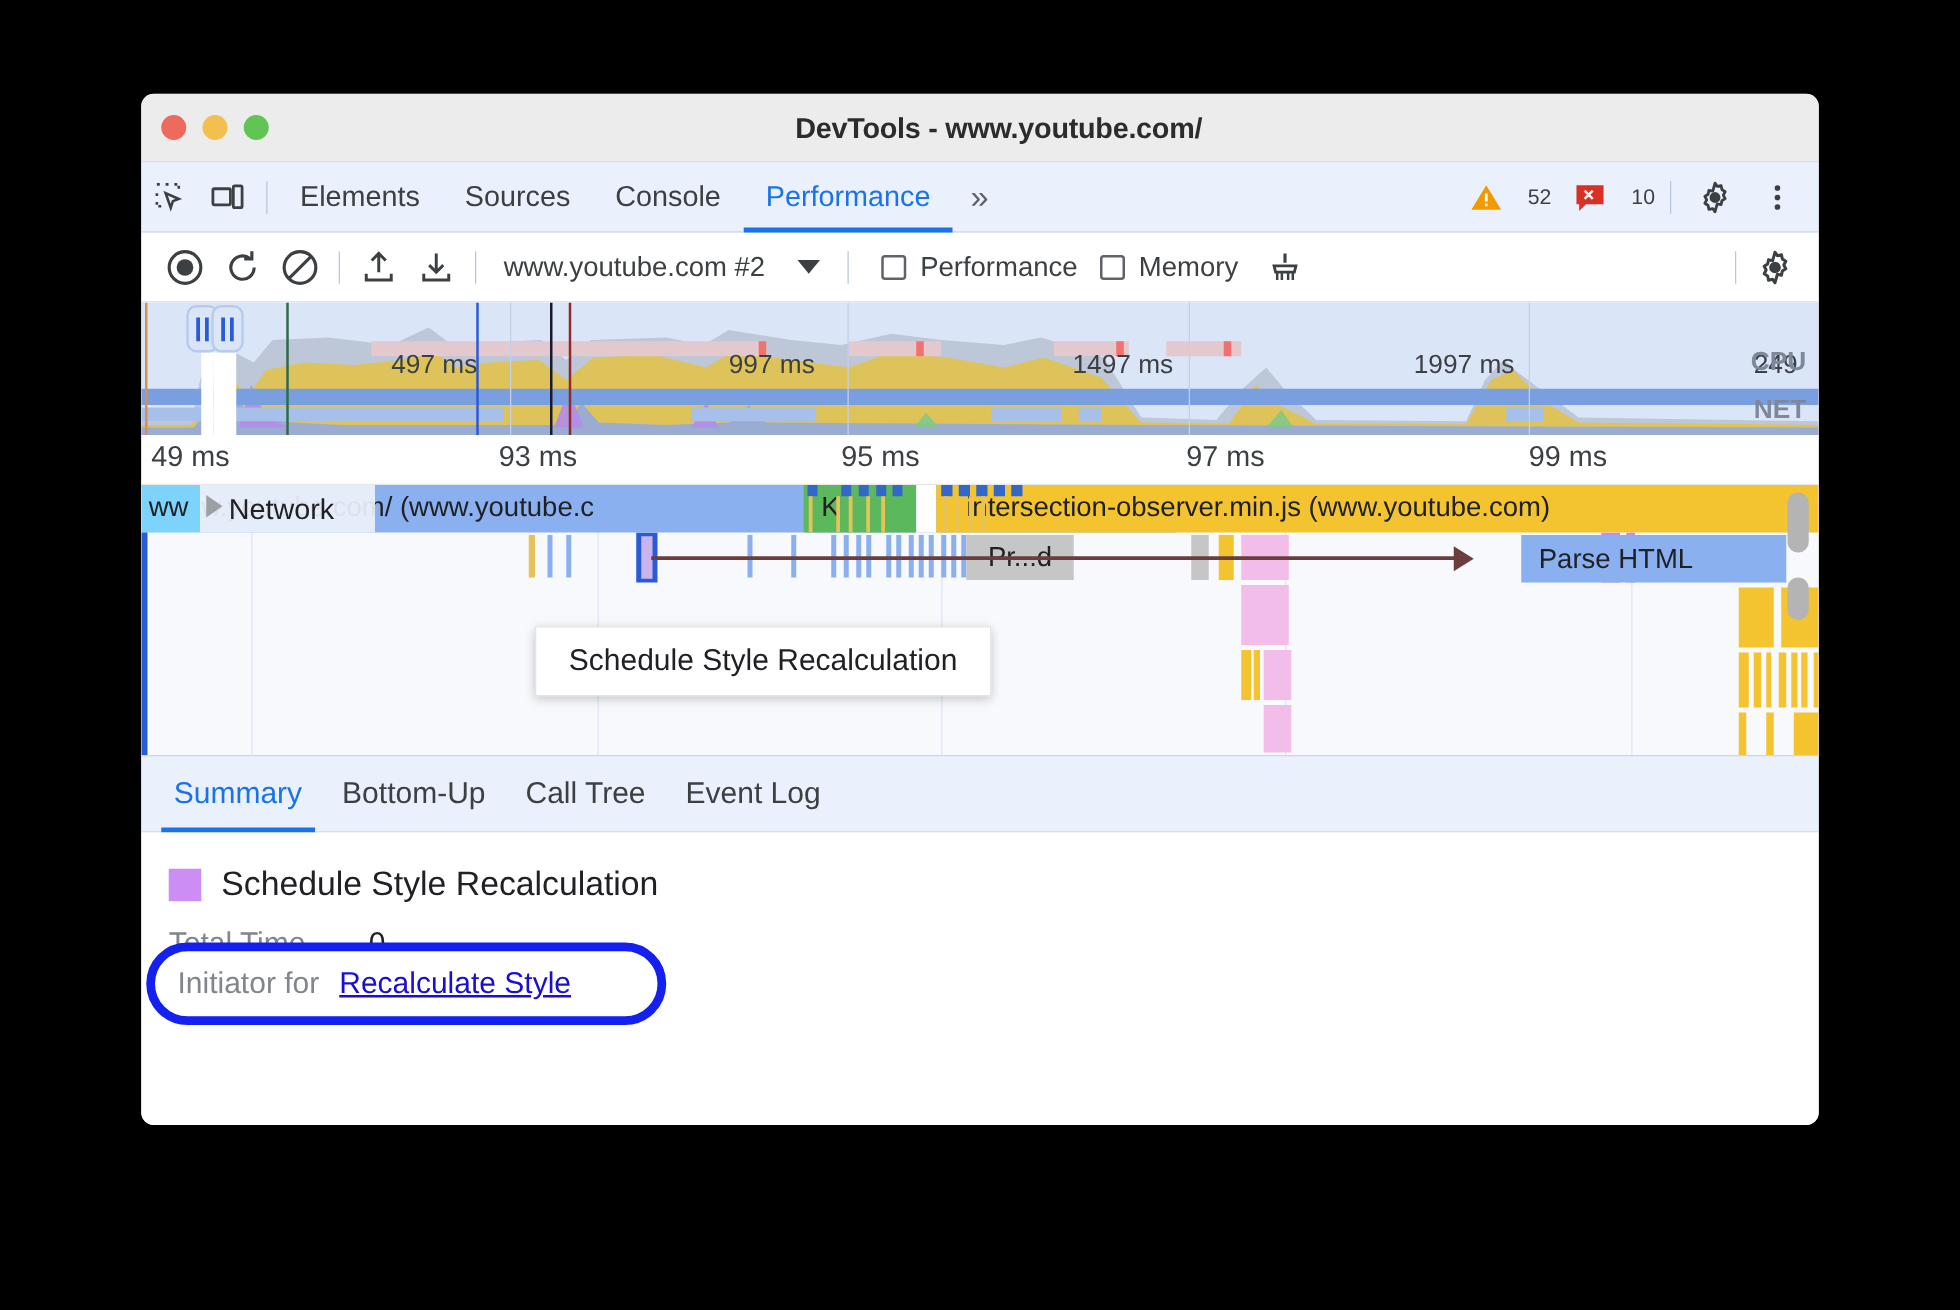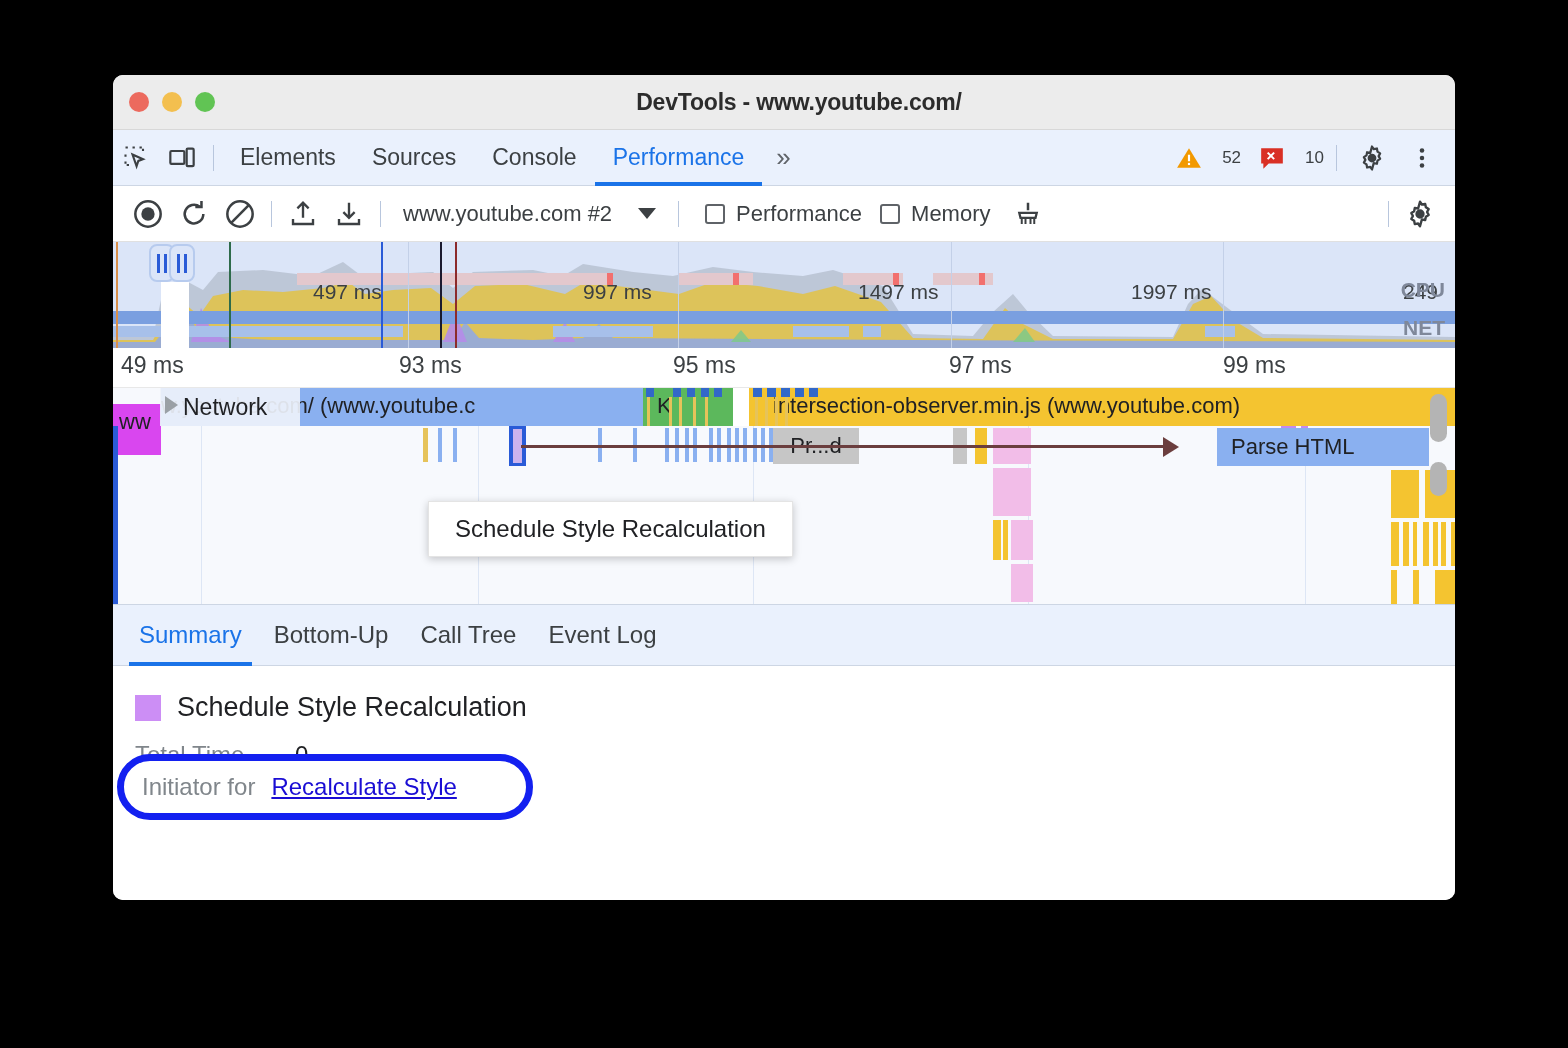--- a/index.html
+++ b/index.html
@@ -355,21 +355,21 @@
     <div class="tick" style="left:1110px">99 ms</div>
   </div>
 
   <div class="flame">
     <div class="vgrid" style="left:88px"></div>
     <div class="vgrid" style="left:365px"></div>
     <div class="vgrid" style="left:640px"></div>
     <div class="vgrid" style="left:915px"></div>
     <div class="vgrid" style="left:1192px"></div>
 
-    <div class="blk" style="left:0;top:16px;width:48px;height:51px;background:#d946ef">ww</div>
+    <div class="blk" style="left:0;top:0;width:48px;height:38px;background:#7dd3fc">ww</div>
     <div class="blk" style="left:48px;top:0;width:780px;height:38px;background:#8ab0f0;padding-left:0">w.youtube.com/ (www.youtube.c</div>
     <div class="blk" style="left:530px;top:0;width:90px;height:38px;background:#5cb85c;padding-left:14px">K</div>
     <div class="blk" style="left:620px;top:0;width:16px;height:38px;background:#fff"></div>
     <div class="blk" style="left:636px;top:0;width:706px;height:38px;background:#f4c430;padding-left:24px">intersection-observer.min.js (www.youtube.com)</div>
 
     <svg width="1342" height="38" style="position:absolute;left:0;top:0">
       <g fill="#3268c9">
         <rect x="533" y="0" width="8" height="9"></rect>
           <rect x="560" y="0" width="8" height="9"></rect>
         <rect x="574" y="0" width="8" height="9"></rect>

